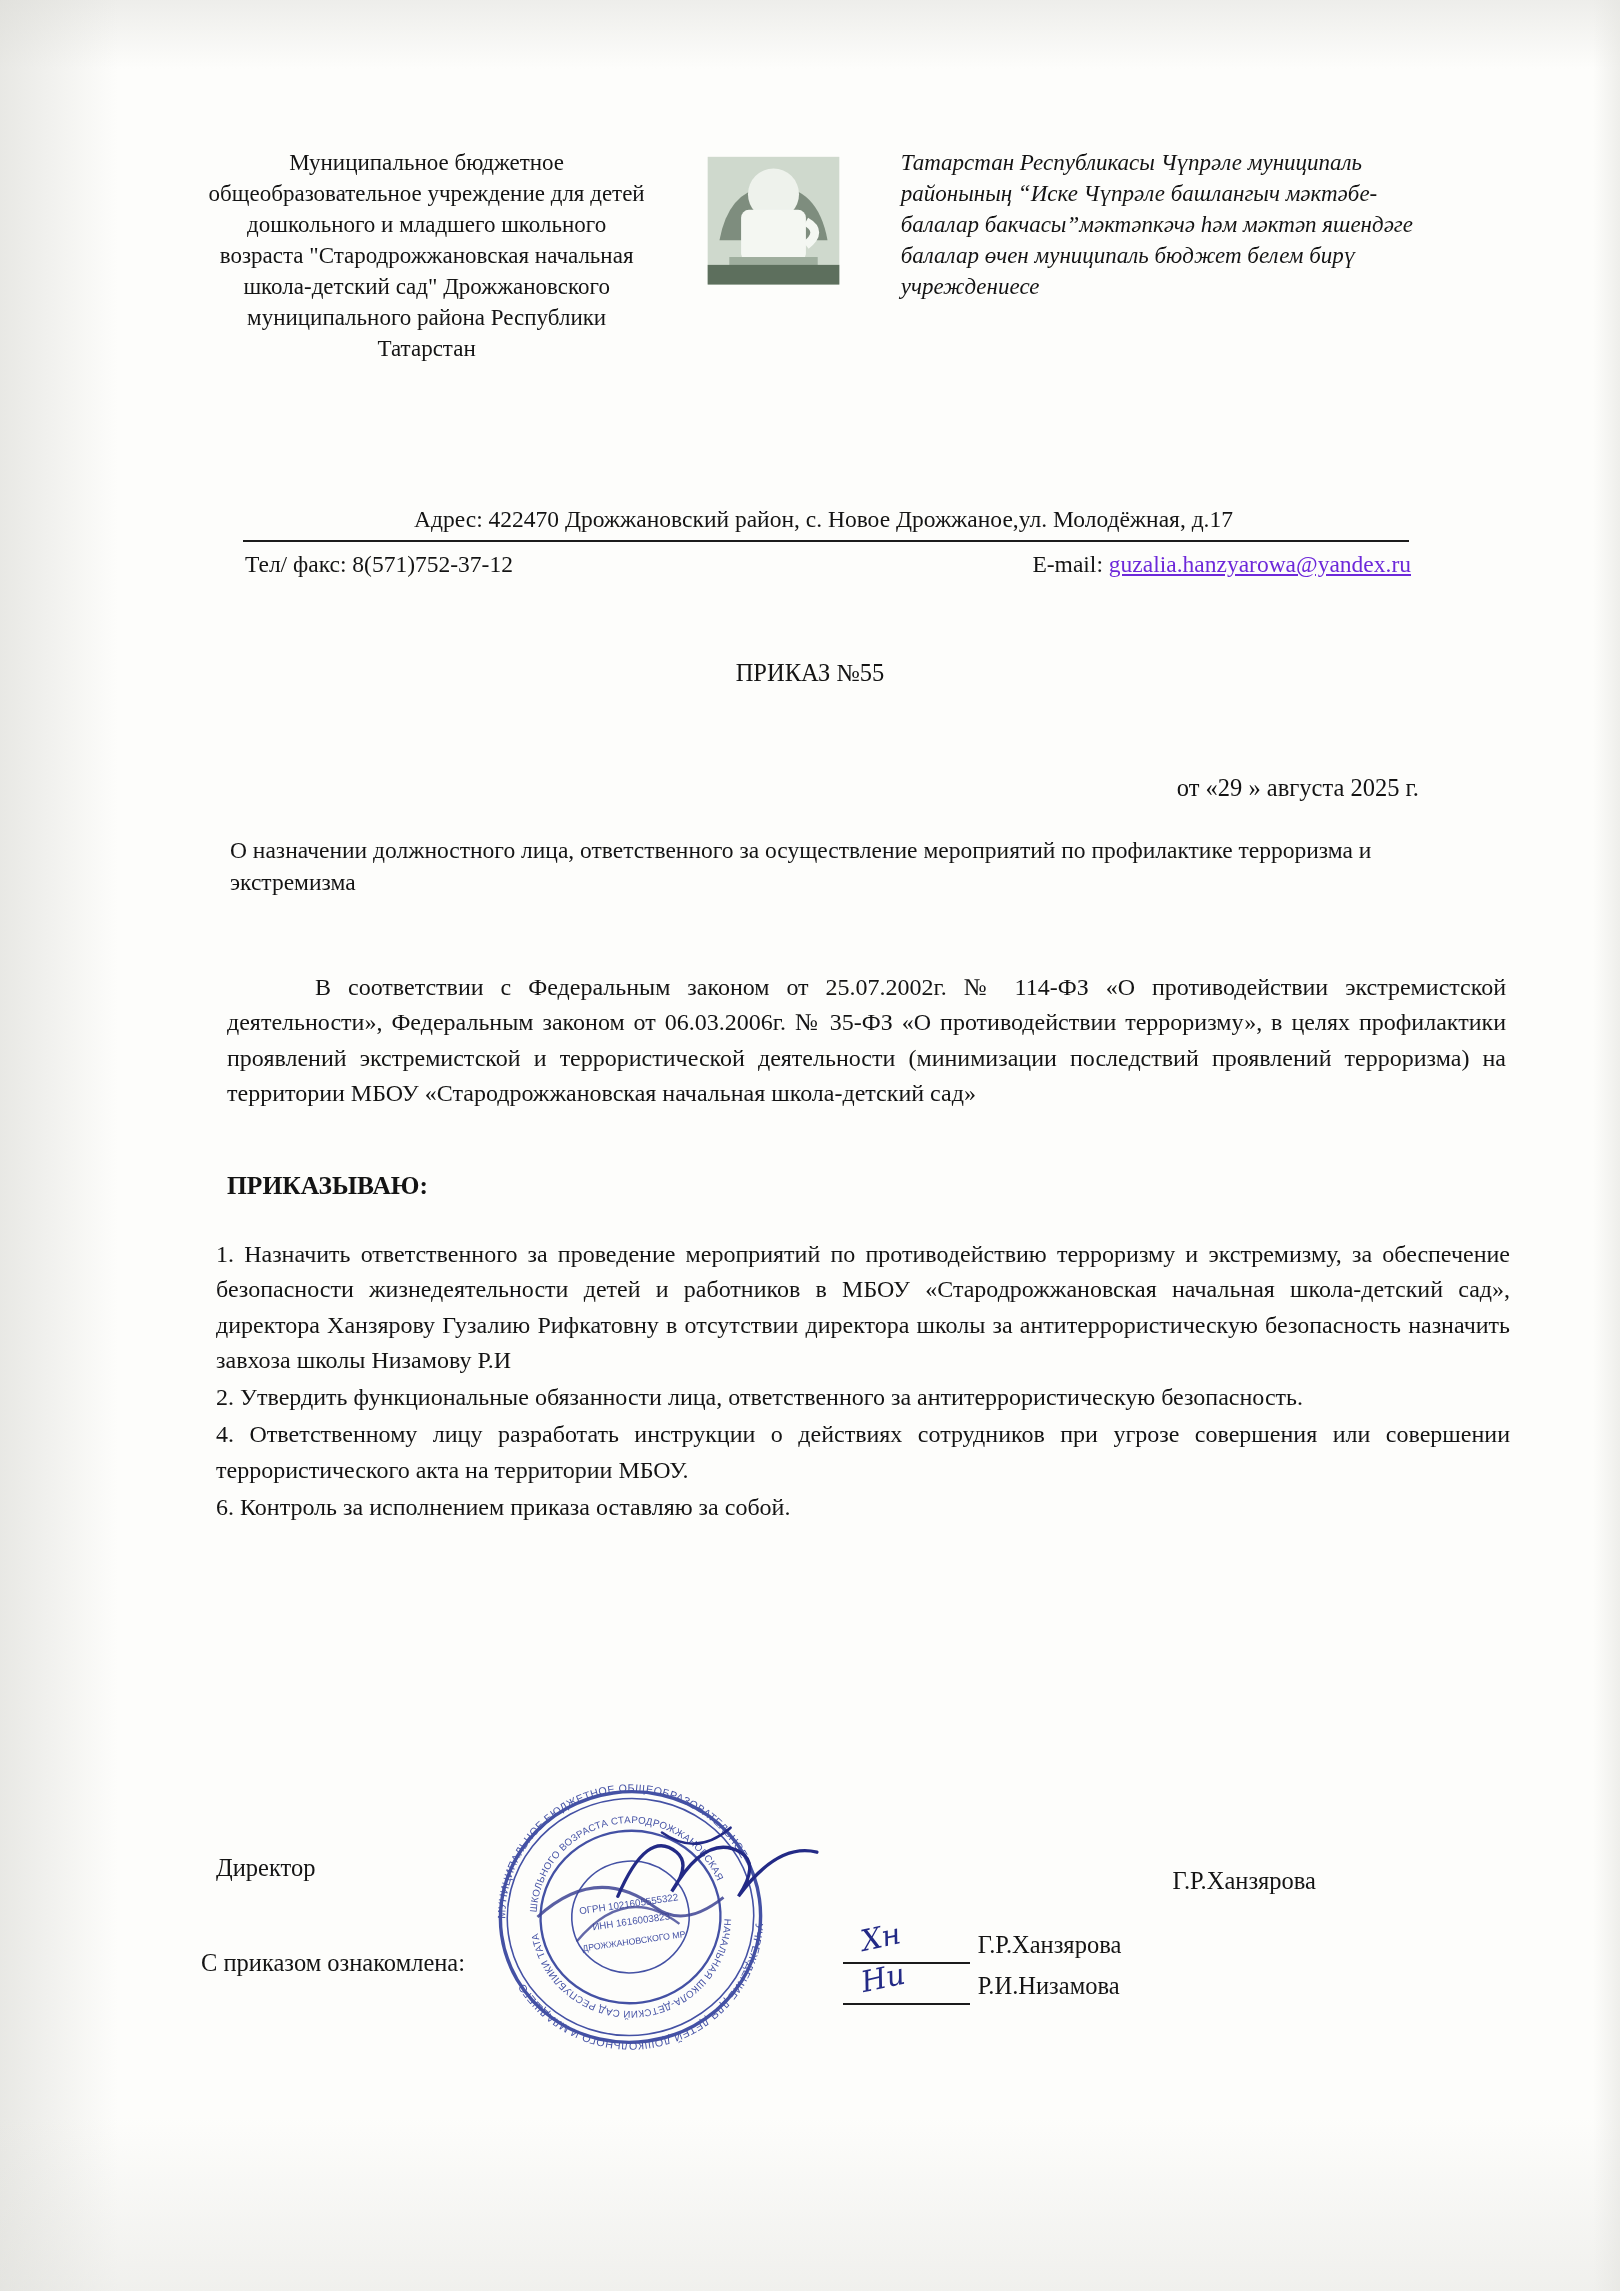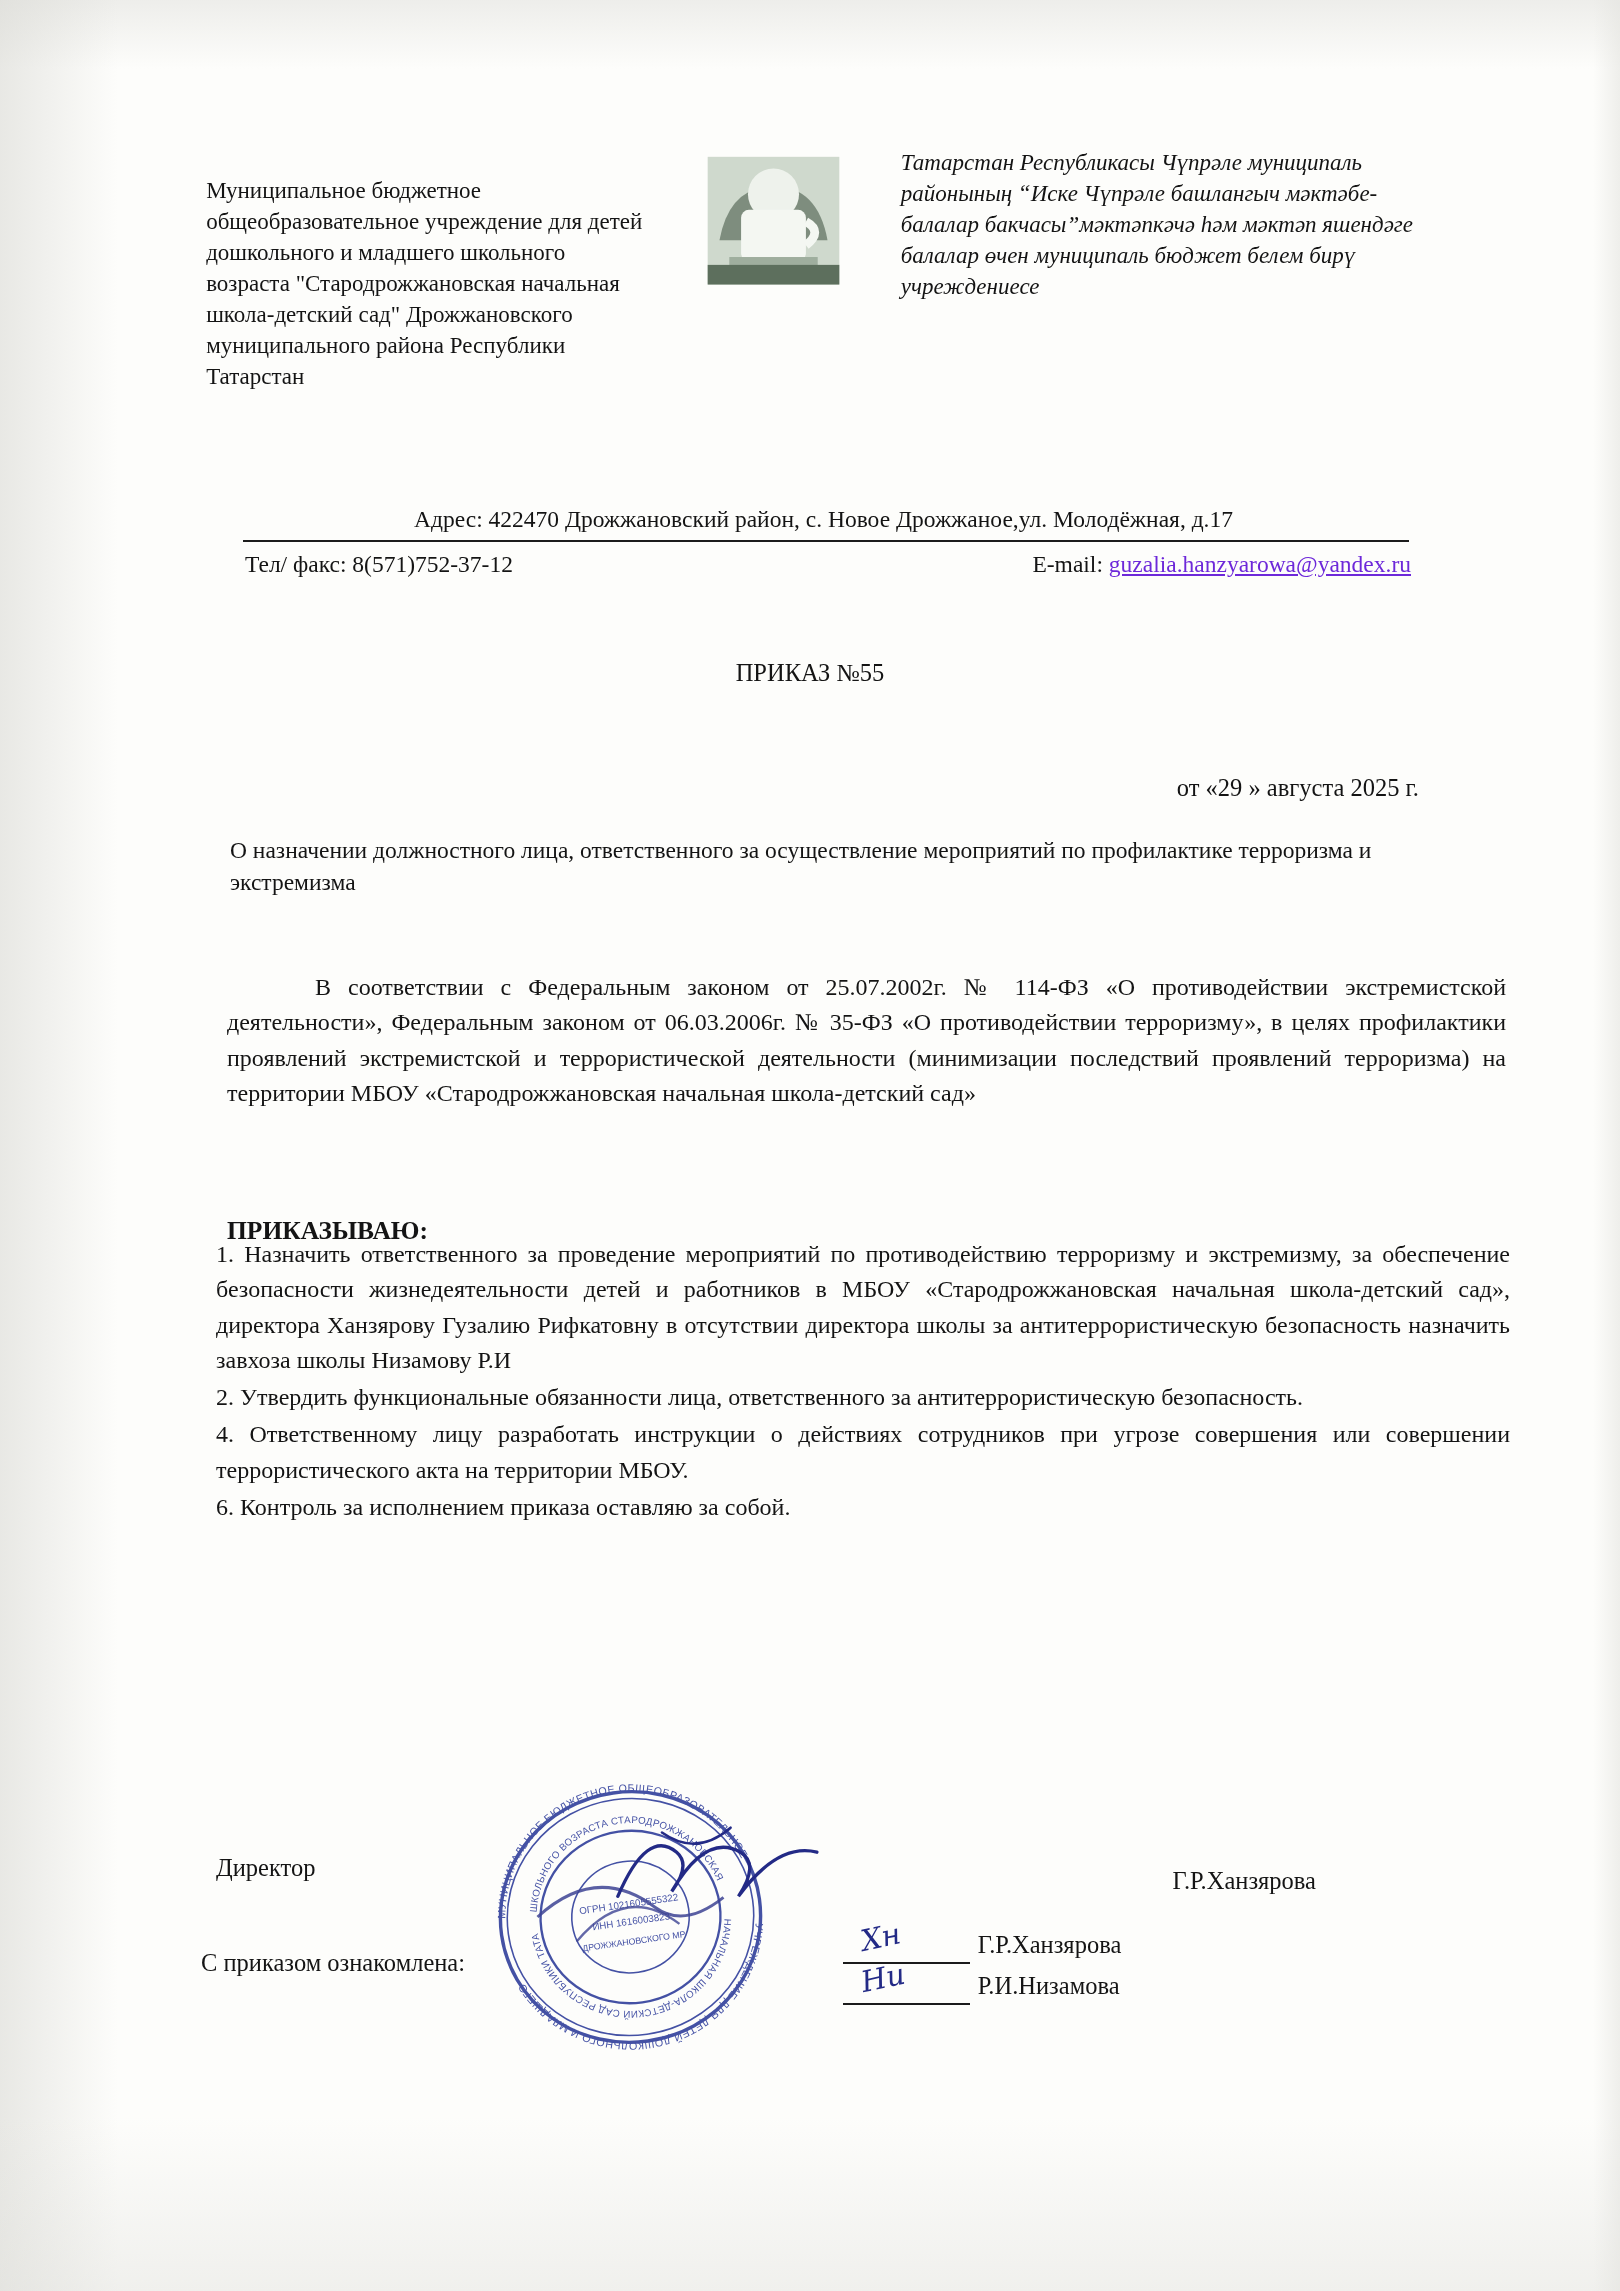--- a/index.html
+++ b/index.html
@@ -59,23 +59,22 @@
     display: flex;
     justify-content: center;
     gap: 29px;
   }
   .head-col {
     font-size: 23px;
     line-height: 1.35;
   }
   .head-col.left {
     width: 441px;
-    text-align: left;
+    text-align: center;
     padding-left: 5.9px;
-    margin-top: 28px;
   }
   .head-col.right {
     width: 519px;
     text-align: left;
     font-style: italic;
   }
 
   .emblem {
     width: 176px;
     position: relative;
@@ -146,21 +145,21 @@
     width: 1279px;
     font-size: 24px;
     line-height: 1.47;
     text-align: justify;
     text-indent: 88px;
   }
 
   .command-word {
     position: absolute;
     left: 227px;
-    top: 1216px;
+    top: 1171px;
     font-size: 25.5px;
     font-weight: bold;
   }
 
   .clauses {
     position: absolute;
     left: 216px;
     top: 1237px;
     width: 1294px;
     font-size: 24px;

